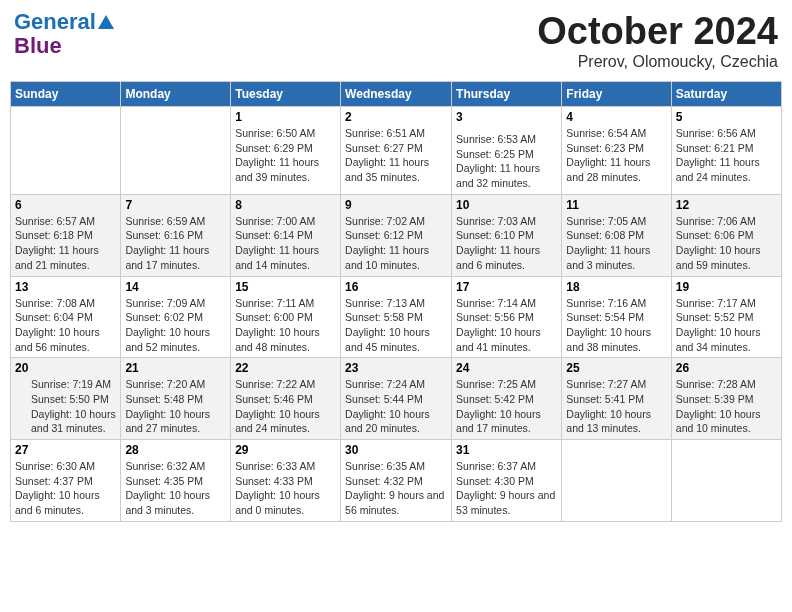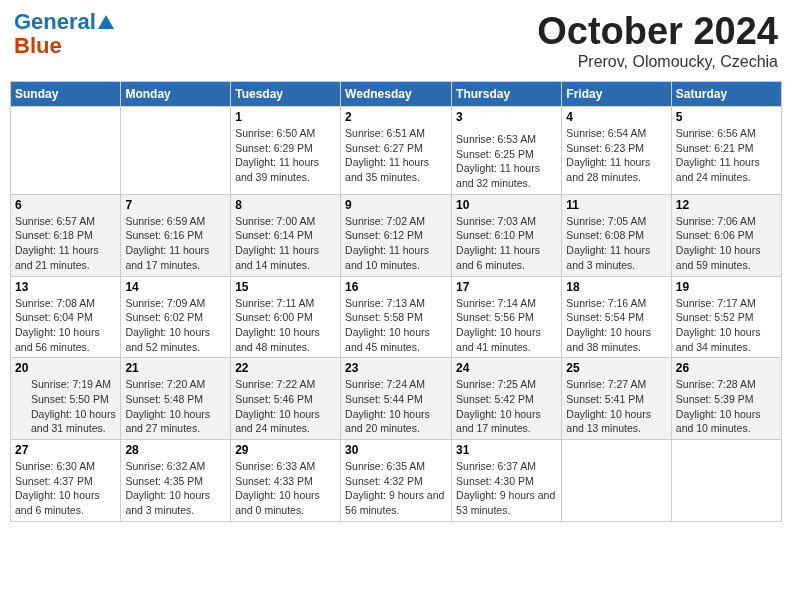--- a/index.html
+++ b/index.html
@@ -100,21 +100,21 @@
   <div class="logo">
     <div class="logo-wrapper">
       <div class="logo-row">
         <div class="logo-text">
           <span>General</span>
         </div>
         <div style="display:flex;flex-direction:column;margin-left:2px;">
           <div style="width:0;height:0;border-left:8px solid transparent;border-right:8px solid transparent;border-bottom:14px solid #1a6fb5;"></div>
         </div>
       </div>
-      <div class="logo-text" style="color:#c2410c;">Blue</div>
+      <div class="logo-text" style="color:#701a75;">Blue</div>
     </div>
   </div>
   <div class="title-block">
     <div class="month-title">October 2024</div>
     <div class="location">Prerov, Olomoucky, Czechia</div>
   </div>
 </div>
 
 <table class="calendar">
   <thead>

